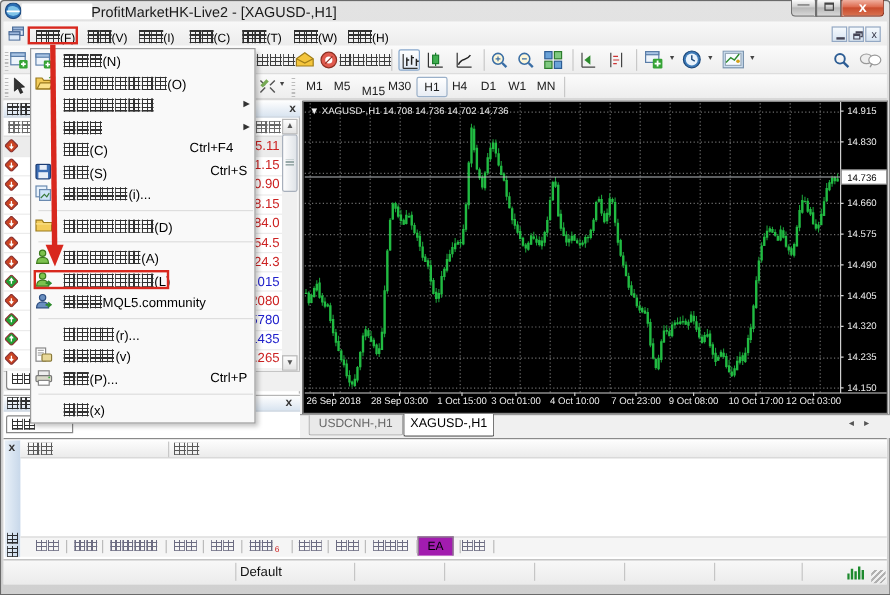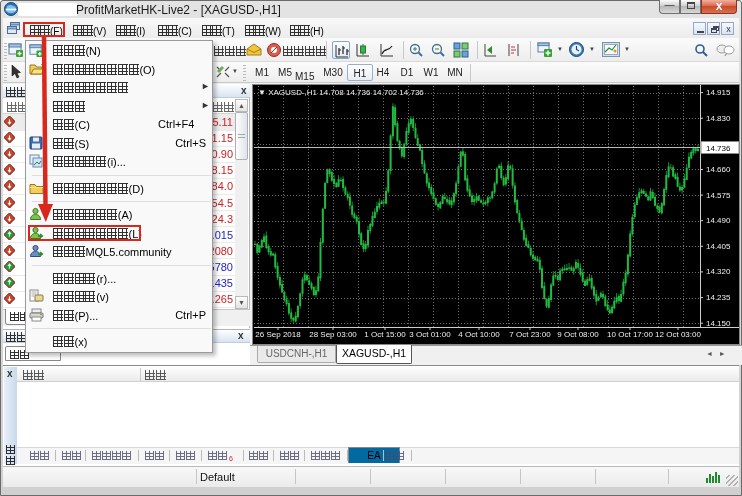--- a/index.html
+++ b/index.html
@@ -167,21 +167,21 @@
     <path d="M4 1 L4 12 L7 9.5 L9 14 L11 13 L9 9 L12.5 8.5 Z" fill="#333" stroke="#000" stroke-width="0.5"></path>
   </svg>
 <svg class="ab" style="left:215px;top:64px" width="16" height="16" viewBox="0 0 16 16">
     <path d="M2 3l4 4M10 9l4 4M10 7l4-4M2 13l4-4" stroke="#555" stroke-width="1.2"></path>
     <path d="M7 2l2 2-5 5-2-2z" fill="#7a5"></path>
   </svg>
 <div class="ab" style="left:232px;top:68px;font-size:6px;color:#444">▼</div>
 <div class="ab" style="left:243px;top:64px;width:3px;height:17px;background:repeating-linear-gradient(0deg,#bbb 0 1px,transparent 1px 3px)"></div>
 <div class="ab" style="left:249px;top:64px;width:26px;height:17px;font-size:10px;color:#222;text-align:center;line-height:17px">M1</div>
 <div class="ab" style="left:272px;top:64px;width:26px;height:17px;font-size:10px;color:#222;text-align:center;line-height:17px">M5</div>
-<div class="ab" style="left:295px;top:68px;width:26px;height:17px;font-size:10px;color:#222;text-align:left;line-height:17px">M15</div>
+<div class="ab" style="left:295px;top:68px;width:26px;height:17px;font-size:10px;color:#222;text-align:right;line-height:17px">M15</div>
 <div class="ab" style="left:320px;top:64px;width:26px;height:17px;font-size:10px;color:#222;text-align:center;line-height:17px">M30</div>
 <div class="ab" style="left:347px;top:64px;width:26px;height:17px;background:linear-gradient(#fff,#e8edf4);border:1px solid #9ab0c9;border-radius:2px;font-size:10px;color:#222;text-align:center;line-height:17px">H1</div>
 <div class="ab" style="left:370px;top:64px;width:26px;height:17px;font-size:10px;color:#222;text-align:center;line-height:17px">H4</div>
 <div class="ab" style="left:394px;top:64px;width:26px;height:17px;font-size:10px;color:#222;text-align:center;line-height:17px">D1</div>
 <div class="ab" style="left:418px;top:64px;width:26px;height:17px;font-size:10px;color:#222;text-align:center;line-height:17px">W1</div>
 <div class="ab" style="left:442px;top:64px;width:26px;height:17px;font-size:10px;color:#222;text-align:center;line-height:17px">MN</div>
 <div class="vsep" style="left:470px;top:64px;height:17px"></div>
 <div class="ab" style="left:3px;top:84px;width:247px;height:281px;background:#fff;border-right:1px solid #b5b5b5"></div>
 <div class="ab" style="left:3px;top:84px;width:247px;height:14px;background:linear-gradient(#fefefe,#d9e4f0);border-bottom:1px solid #c0ccda"></div>
 <div class="ab" style="left:6px;top:86px;font-size:11px;color:#000"><i class="h " style="width:10px;height:10px;vertical-align:-1px;margin-right:1px"></i><i class="h " style="width:10px;height:10px;vertical-align:-1px;margin-right:1px"></i><i class="h " style="width:10px;height:10px;vertical-align:-1px;margin-right:1px"></i><i class="h " style="width:10px;height:10px;vertical-align:-1px;margin-right:1px"></i></div>
@@ -340,21 +340,21 @@
 <div class="ab" style="left:30px;top:450px;font-size:10px;color:#4a4a66"><i class="h " style="width:9px;height:9px;vertical-align:-1px;margin-right:1px"></i><i class="h " style="width:9px;height:9px;vertical-align:-1px;margin-right:1px"></i></div>
 <div class="ab" style="left:62px;top:450px;font-size:10px;color:#4a4a66"><i class="h " style="width:9px;height:9px;vertical-align:-1px;margin-right:1px"></i><i class="h " style="width:9px;height:9px;vertical-align:-1px;margin-right:1px"></i></div>
 <div class="ab" style="left:92px;top:450px;font-size:10px;color:#4a4a66"><i class="h " style="width:9px;height:9px;vertical-align:-1px;margin-right:1px"></i><i class="h " style="width:9px;height:9px;vertical-align:-1px;margin-right:1px"></i><i class="h " style="width:9px;height:9px;vertical-align:-1px;margin-right:1px"></i><i class="h " style="width:9px;height:9px;vertical-align:-1px;margin-right:1px"></i></div>
 <div class="ab" style="left:145px;top:450px;font-size:10px;color:#4a4a66"><i class="h " style="width:9px;height:9px;vertical-align:-1px;margin-right:1px"></i><i class="h " style="width:9px;height:9px;vertical-align:-1px;margin-right:1px"></i></div>
 <div class="ab" style="left:176px;top:450px;font-size:10px;color:#4a4a66"><i class="h " style="width:9px;height:9px;vertical-align:-1px;margin-right:1px"></i><i class="h " style="width:9px;height:9px;vertical-align:-1px;margin-right:1px"></i></div>
 <div class="ab" style="left:208px;top:450px;font-size:10px;color:#4a4a66"><i class="h " style="width:9px;height:9px;vertical-align:-1px;margin-right:1px"></i><i class="h " style="width:9px;height:9px;vertical-align:-1px;margin-right:1px"></i></div>
 <div class="ab" style="left:229px;top:455px;font-size:7px;color:#cc2222">6</div>
 <div class="ab" style="left:249px;top:450px;font-size:10px;color:#4a4a66"><i class="h " style="width:9px;height:9px;vertical-align:-1px;margin-right:1px"></i><i class="h " style="width:9px;height:9px;vertical-align:-1px;margin-right:1px"></i></div>
 <div class="ab" style="left:280px;top:450px;font-size:10px;color:#4a4a66"><i class="h " style="width:9px;height:9px;vertical-align:-1px;margin-right:1px"></i><i class="h " style="width:9px;height:9px;vertical-align:-1px;margin-right:1px"></i></div>
 <div class="ab" style="left:311px;top:450px;font-size:10px;color:#4a4a66"><i class="h " style="width:9px;height:9px;vertical-align:-1px;margin-right:1px"></i><i class="h " style="width:9px;height:9px;vertical-align:-1px;margin-right:1px"></i><i class="h " style="width:9px;height:9px;vertical-align:-1px;margin-right:1px"></i></div>
-<div class="ab" style="left:348px;top:447px;width:52px;height:16px;background:#0369a1;border:1px solid #888;border-bottom:none;font-size:10px;color:#000;text-align:center;line-height:15px">EA</div>
+<div class="ab" style="left:348px;top:447px;width:30px;height:16px;background:#a21caf;border:1px solid #888;border-bottom:none;font-size:10px;color:#000;text-align:center;line-height:15px">EA</div>
 <div class="ab" style="left:385px;top:450px;font-size:10px;color:#4a4a66"><i class="h " style="width:9px;height:9px;vertical-align:-1px;margin-right:1px"></i><i class="h " style="width:9px;height:9px;vertical-align:-1px;margin-right:1px"></i></div>
 <div class="vsep" style="left:55px;top:450px;height:11px;background:#bbb"></div>
 <div class="vsep" style="left:85px;top:450px;height:11px;background:#bbb"></div>
 <div class="vsep" style="left:138px;top:450px;height:11px;background:#bbb"></div>
 <div class="vsep" style="left:169px;top:450px;height:11px;background:#bbb"></div>
 <div class="vsep" style="left:201px;top:450px;height:11px;background:#bbb"></div>
 <div class="vsep" style="left:243px;top:450px;height:11px;background:#bbb"></div>
 <div class="vsep" style="left:273px;top:450px;height:11px;background:#bbb"></div>
 <div class="vsep" style="left:304px;top:450px;height:11px;background:#bbb"></div>
 <div class="vsep" style="left:347px;top:450px;height:11px;background:#bbb"></div>

